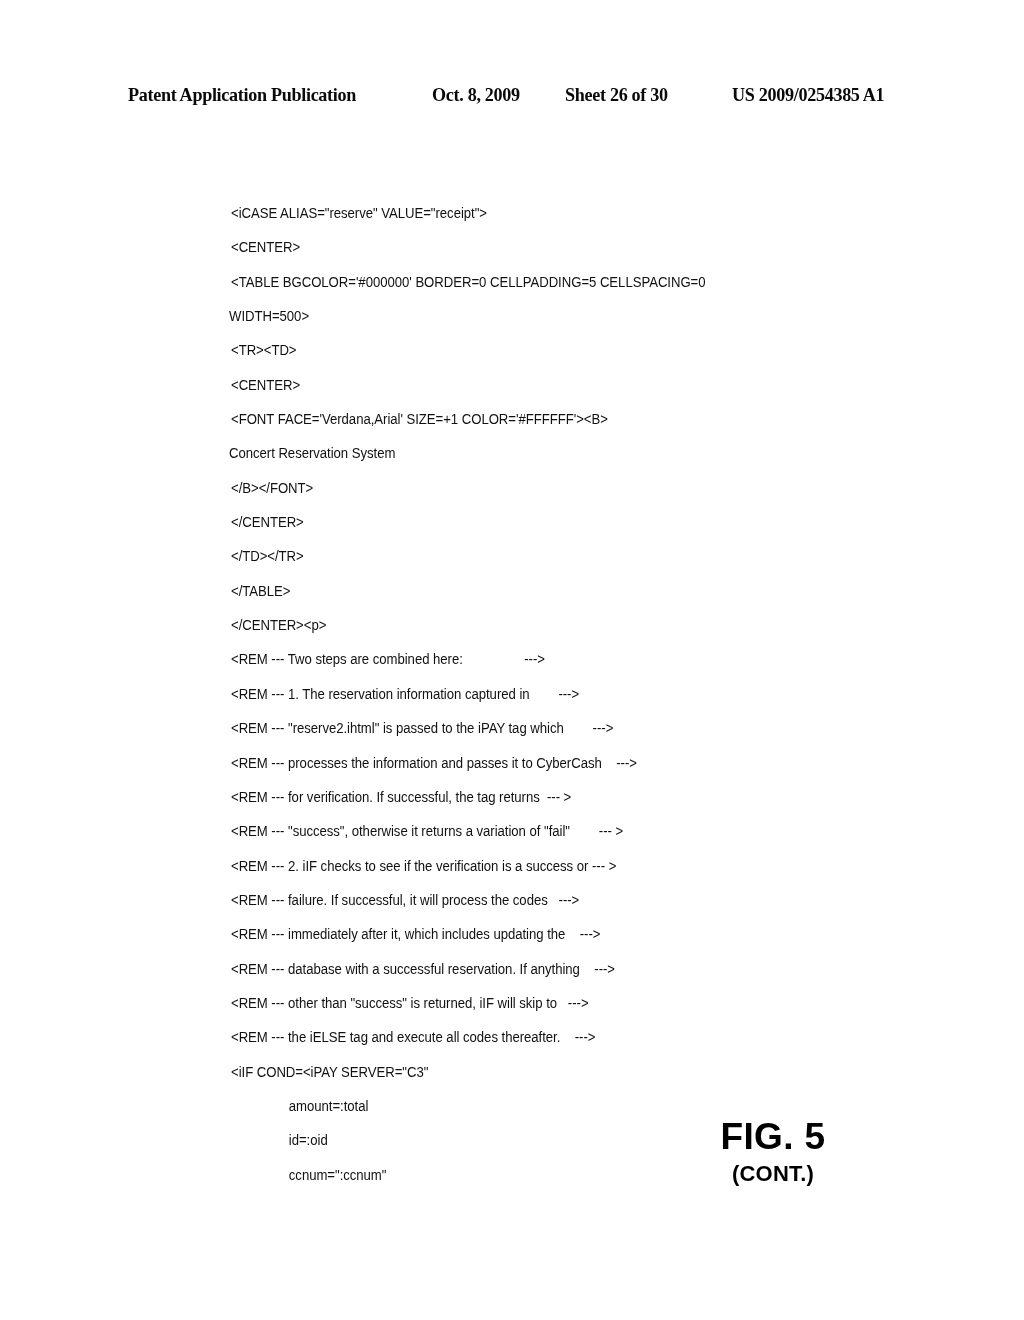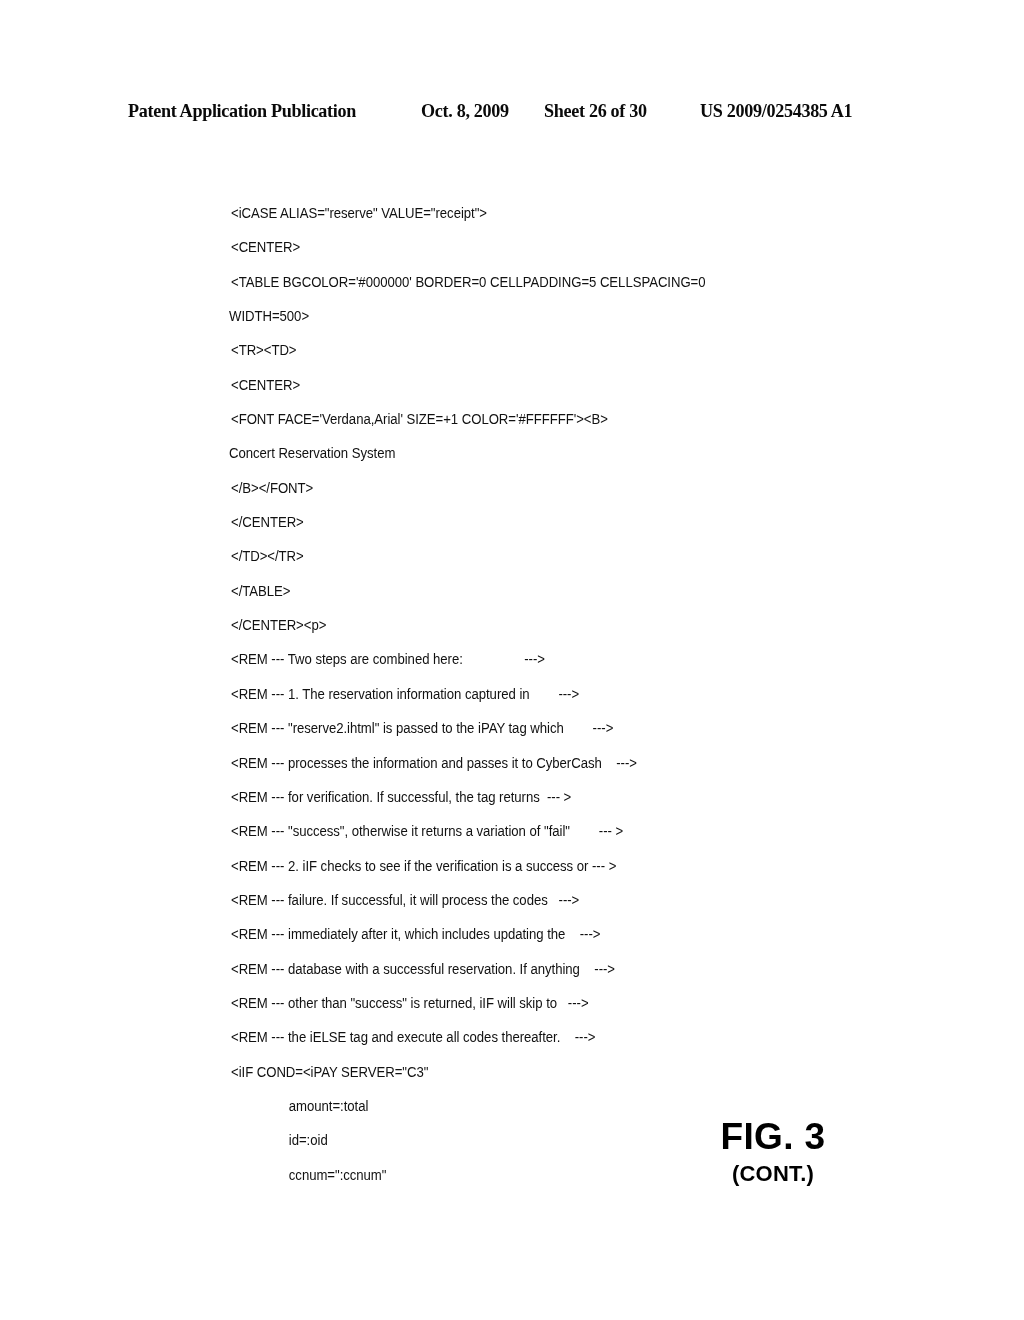--- a/index.html
+++ b/index.html
@@ -21,31 +21,32 @@
   .page {
     position: absolute;
     inset: 0;
     background: #ffffff;
   }
 
   
   .running-head {
     position: absolute;
     left: 128px;
-    top: 100px;
+    top: 84px;
     width: 768px;
     height: 26px;
     display: flex;
     align-items: baseline;
     white-space: nowrap;
     font-family: "Liberation Serif", "DejaVu Serif", serif;
     font-weight: bold;
     font-size: 19.5px;
     letter-spacing: -0.35px;
     color: #0a0a0a;
+    justify-content: space-between;
   }
   .rh-title {
     transform: scaleX(0.93);
     transform-origin: left center;
   }
   .rh-date {
     margin-left: 48px;
     transform: scaleX(0.93);
     transform-origin: left center;
   }
@@ -149,17 +150,17 @@
       <span class="code-line">&lt;REM --- database with a successful reservation. If anything    ---&gt;</span>
       <span class="code-line">&lt;REM --- other than "success" is returned, iIF will skip to   ---&gt;</span>
       <span class="code-line">&lt;REM --- the iELSE tag and execute all codes thereafter.    ---&gt;</span>
       <span class="code-line">&lt;iIF COND=&lt;iPAY SERVER="C3"</span>
       <span class="code-line">                amount=:total</span>
       <span class="code-line">                id=:oid</span>
       <span class="code-line">                ccnum=":ccnum"</span>
     </div>
 
   <div class="fig-caption">
-    <span class="fig-label">FIG. 3</span>
+    <span class="fig-label">FIG. 5</span>
     <span class="fig-cont">(CONT.)</span>
   </div>
 
 </div>
 
 </body></html>

